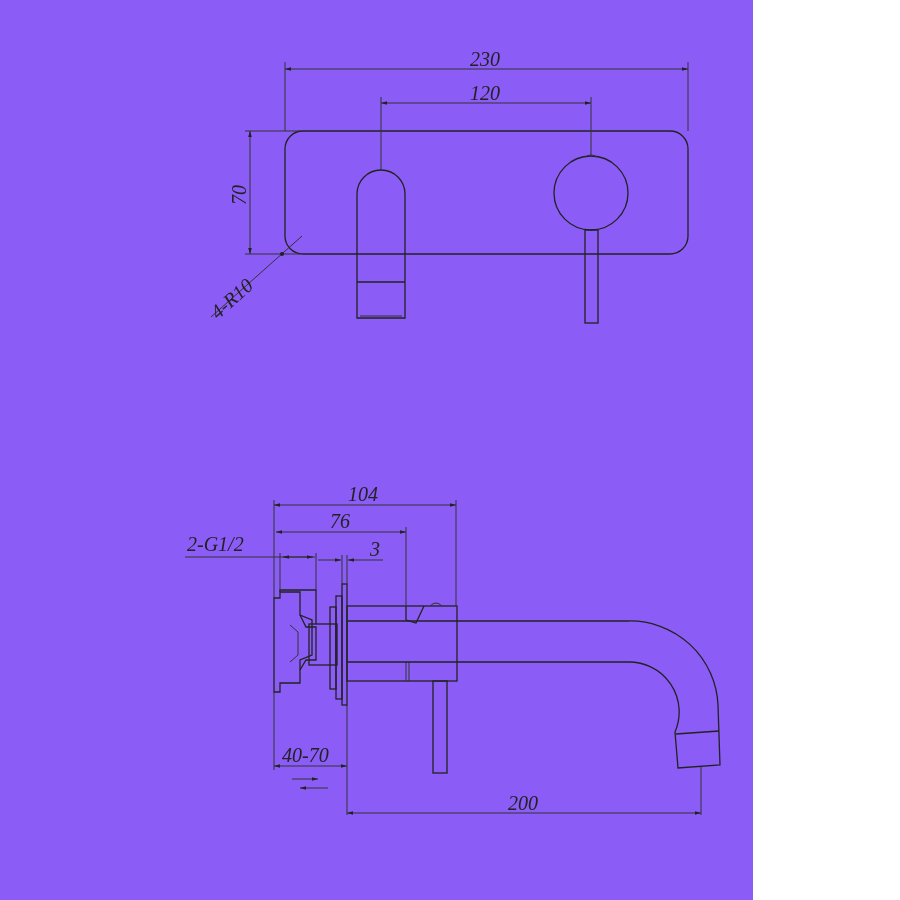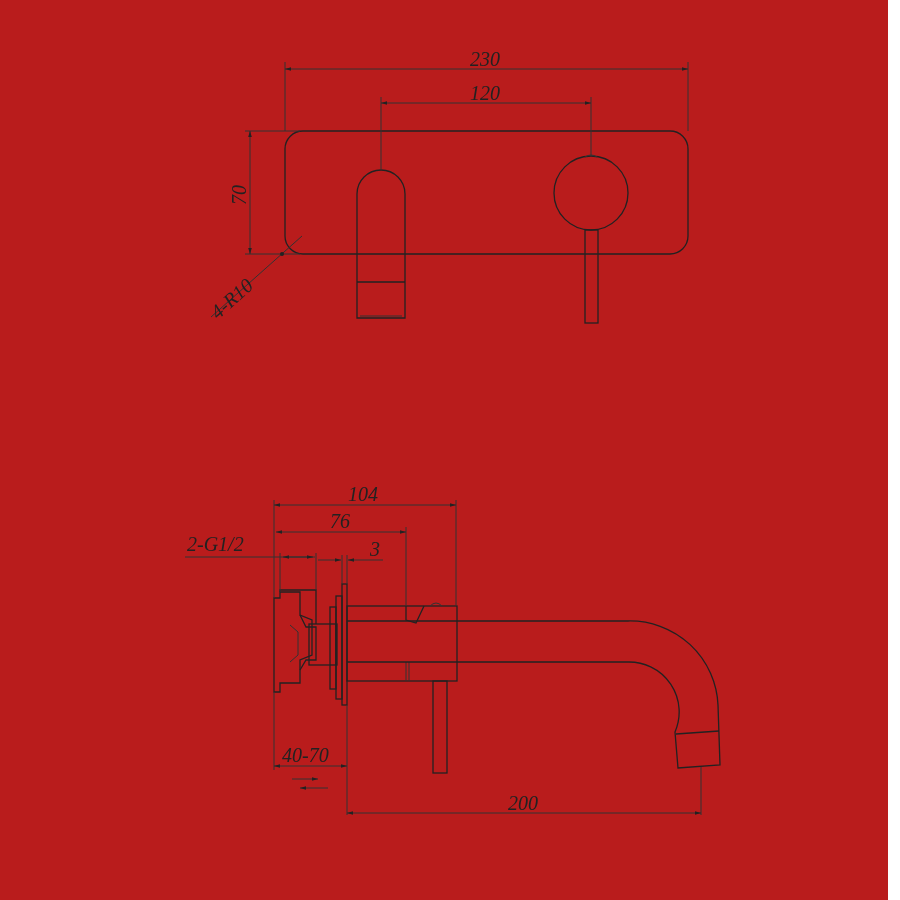--- a/index.html
+++ b/index.html
@@ -1,16 +1,16 @@
 <!DOCTYPE html>
 <html><head>
   <meta charset="utf-8">
   <style>
     html, body { margin: 0; padding: 0; background: #ffffff; }
-    .canvas { position: relative; width: 888px; height: 900px; background: #b91c1c; overflow: hidden; }
+    .canvas { position: relative; width: 753px; height: 900px; background: #8b5cf6; overflow: hidden; }
     svg { position: absolute; left: 0; top: 0; }
     .ln { stroke: #222; stroke-width: 1.3; fill: none; }
     .thin { stroke: #333; stroke-width: 1; fill: none; }
     .dimtext { font-family: "Liberation Serif", serif; font-style: italic; font-size: 20px; fill: #222; }
   </style>
 </head>
 <body>
 
 <div class="canvas">
 <svg width="900" height="900" viewBox="0 0 900 900">

